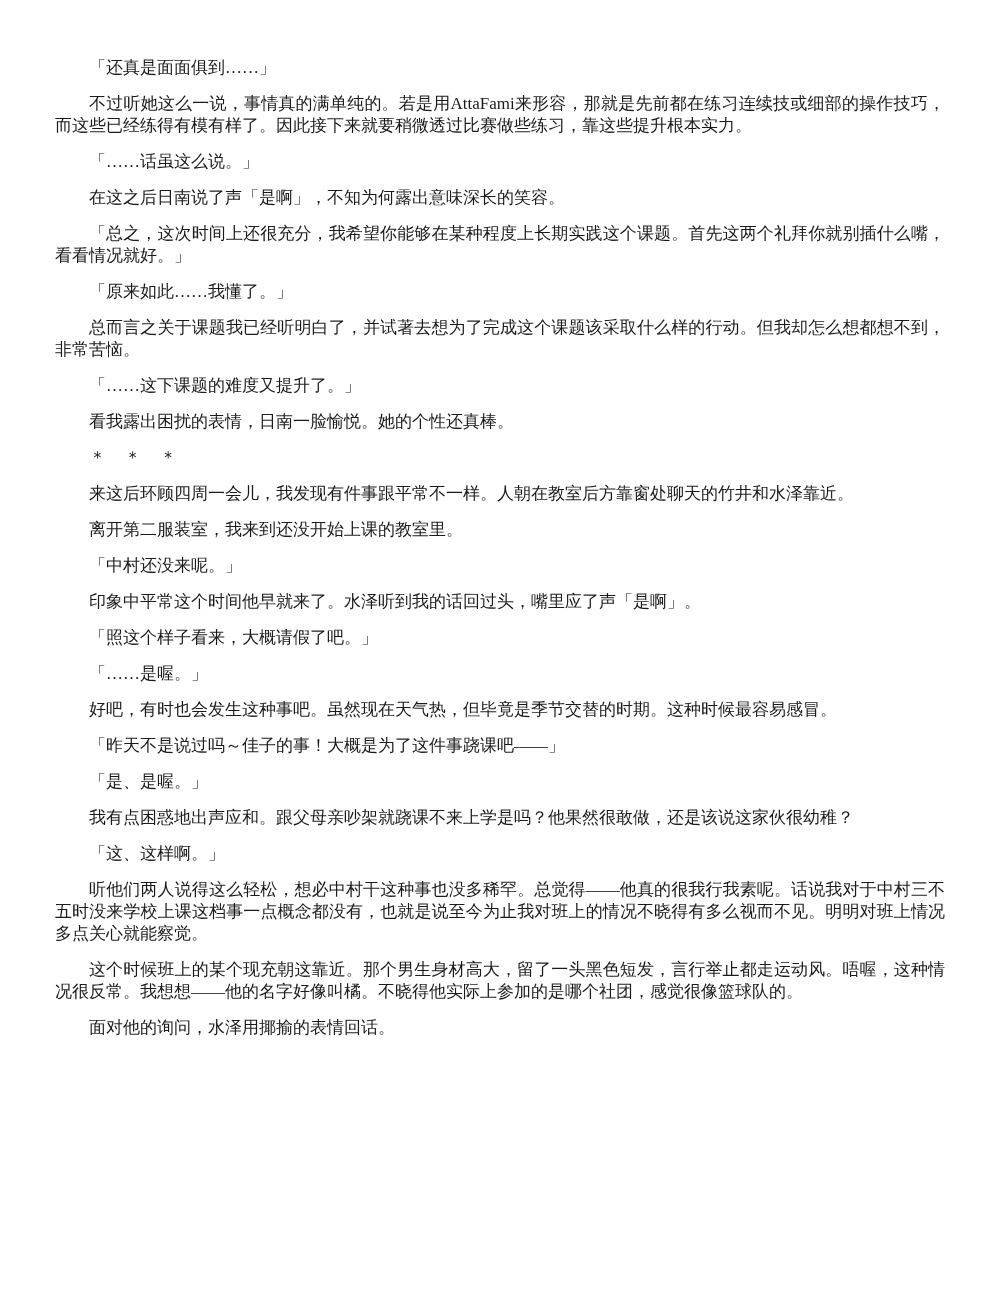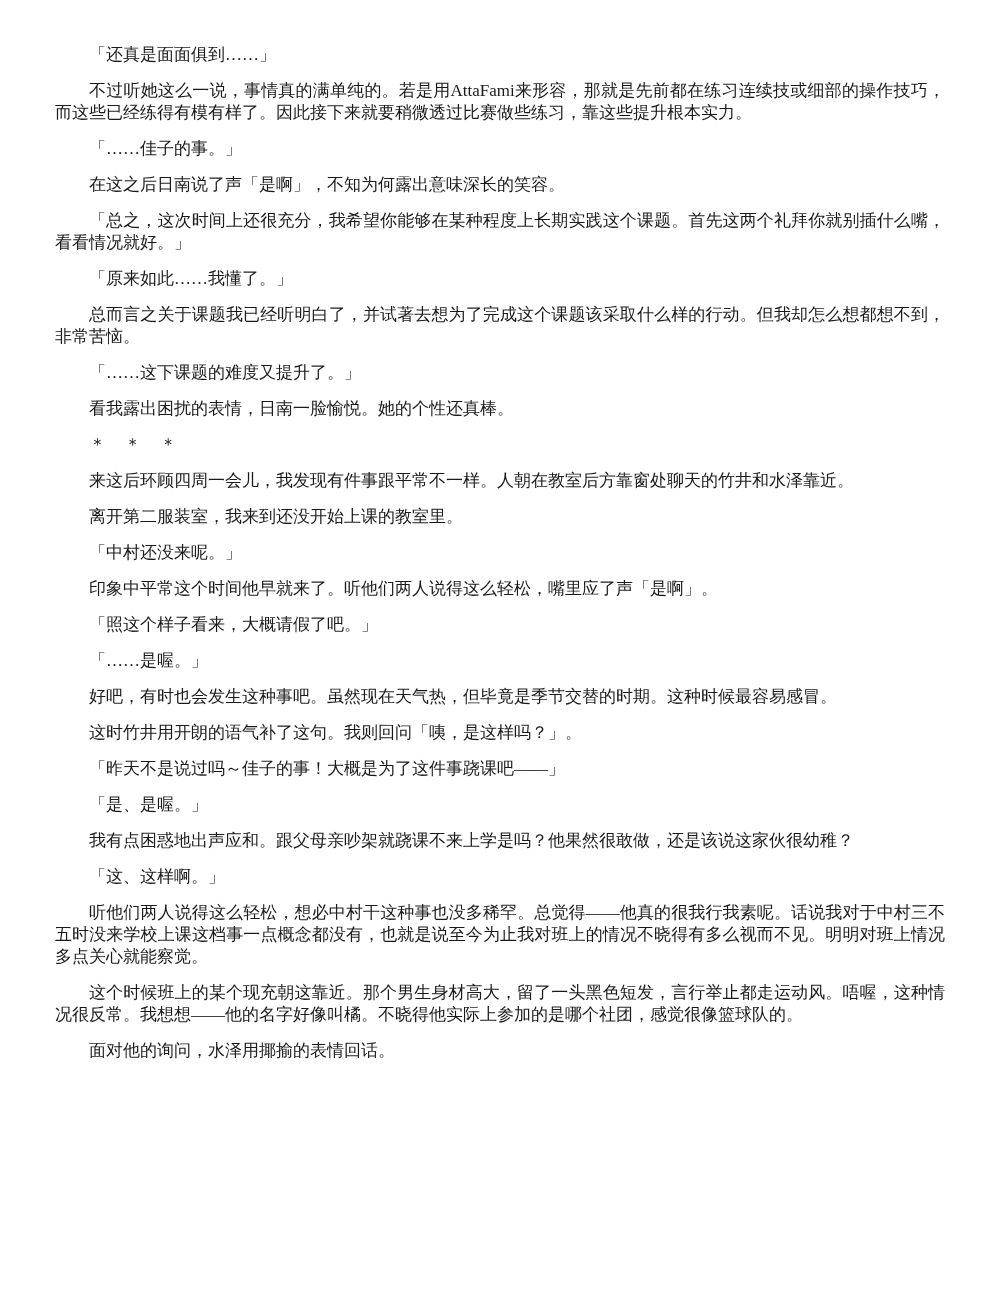--- a/index.html
+++ b/index.html
@@ -7,21 +7,21 @@
     padding: 0;
     background: #ffffff;
   }
   .page {
     position: relative;
     width: 1000px;
     height: 1294px;
     margin: 0 auto;
     background: #ffffff;
     box-sizing: border-box;
-    padding: 44px 55px 40px 55px;
+    padding: 57px 55px 40px 55px;
     overflow: hidden;
   }
   .page-text {
     color: #1a1a1a;
     font-family: "Liberation Serif", "DejaVu Serif", serif;
     font-size: 17px;
     line-height: 22px;
     text-align: justify;
   }
   .page-text p {
@@ -32,36 +32,35 @@
     letter-spacing: 0.04em;
   }
 </style>
 </head>
 <body>
 
 <main class="page">
   <div class="page-text" id="page-text">
       <p class="dialogue">「还真是面面俱到……」</p>
       <p class="narration">不过听她这么一说，事情真的满单纯的。若是用AttaFami来形容，那就是先前都在练习连续技或细部的操作技巧，而这些已经练得有模有样了。因此接下来就要稍微透过比赛做些练习，靠这些提升根本实力。</p>
-      <p class="dialogue">「……佳子的事。」</p>
+      <p class="dialogue">「……话虽这么说。」</p>
       <p class="narration">在这之后日南说了声「是啊」，不知为何露出意味深长的笑容。</p>
       <p class="dialogue">「总之，这次时间上还很充分，我希望你能够在某种程度上长期实践这个课题。首先这两个礼拜你就别插什么嘴，看看情况就好。」</p>
       <p class="dialogue">「原来如此……我懂了。」</p>
       <p class="narration">总而言之关于课题我已经听明白了，并试著去想为了完成这个课题该采取什么样的行动。但我却怎么想都想不到，非常苦恼。</p>
       <p class="dialogue">「……这下课题的难度又提升了。」</p>
       <p class="narration">看我露出困扰的表情，日南一脸愉悦。她的个性还真棒。</p>
       <p class="separator">＊　＊　＊</p>
       <p class="narration">来这后环顾四周一会儿，我发现有件事跟平常不一样。人朝在教室后方靠窗处聊天的竹井和水泽靠近。</p>
       <p class="narration">离开第二服装室，我来到还没开始上课的教室里。</p>
       <p class="dialogue">「中村还没来呢。」</p>
-      <p class="narration">印象中平常这个时间他早就来了。听他们两人说得这么轻松，嘴里应了声「是啊」。</p>
+      <p class="narration">印象中平常这个时间他早就来了。水泽听到我的话回过头，嘴里应了声「是啊」。</p>
       <p class="dialogue">「照这个样子看来，大概请假了吧。」</p>
       <p class="dialogue">「……是喔。」</p>
       <p class="narration">好吧，有时也会发生这种事吧。虽然现在天气热，但毕竟是季节交替的时期。这种时候最容易感冒。</p>
-      <p class="narration">这时竹井用开朗的语气补了这句。我则回问「咦，是这样吗？」。</p>
       <p class="dialogue">「昨天不是说过吗～佳子的事！大概是为了这件事跷课吧——」</p>
       <p class="dialogue">「是、是喔。」</p>
       <p class="narration">我有点困惑地出声应和。跟父母亲吵架就跷课不来上学是吗？他果然很敢做，还是该说这家伙很幼稚？</p>
       <p class="dialogue">「这、这样啊。」</p>
       <p class="narration">听他们两人说得这么轻松，想必中村干这种事也没多稀罕。总觉得——他真的很我行我素呢。话说我对于中村三不五时没来学校上课这档事一点概念都没有，也就是说至今为止我对班上的情况不晓得有多么视而不见。明明对班上情况多点关心就能察觉。</p>
       <p class="narration">这个时候班上的某个现充朝这靠近。那个男生身材高大，留了一头黑色短发，言行举止都走运动风。唔喔，这种情况很反常。我想想——他的名字好像叫橘。不晓得他实际上参加的是哪个社团，感觉很像篮球队的。</p>
       <p class="narration">面对他的询问，水泽用揶揄的表情回话。</p>
     </div>
 </main>
 

